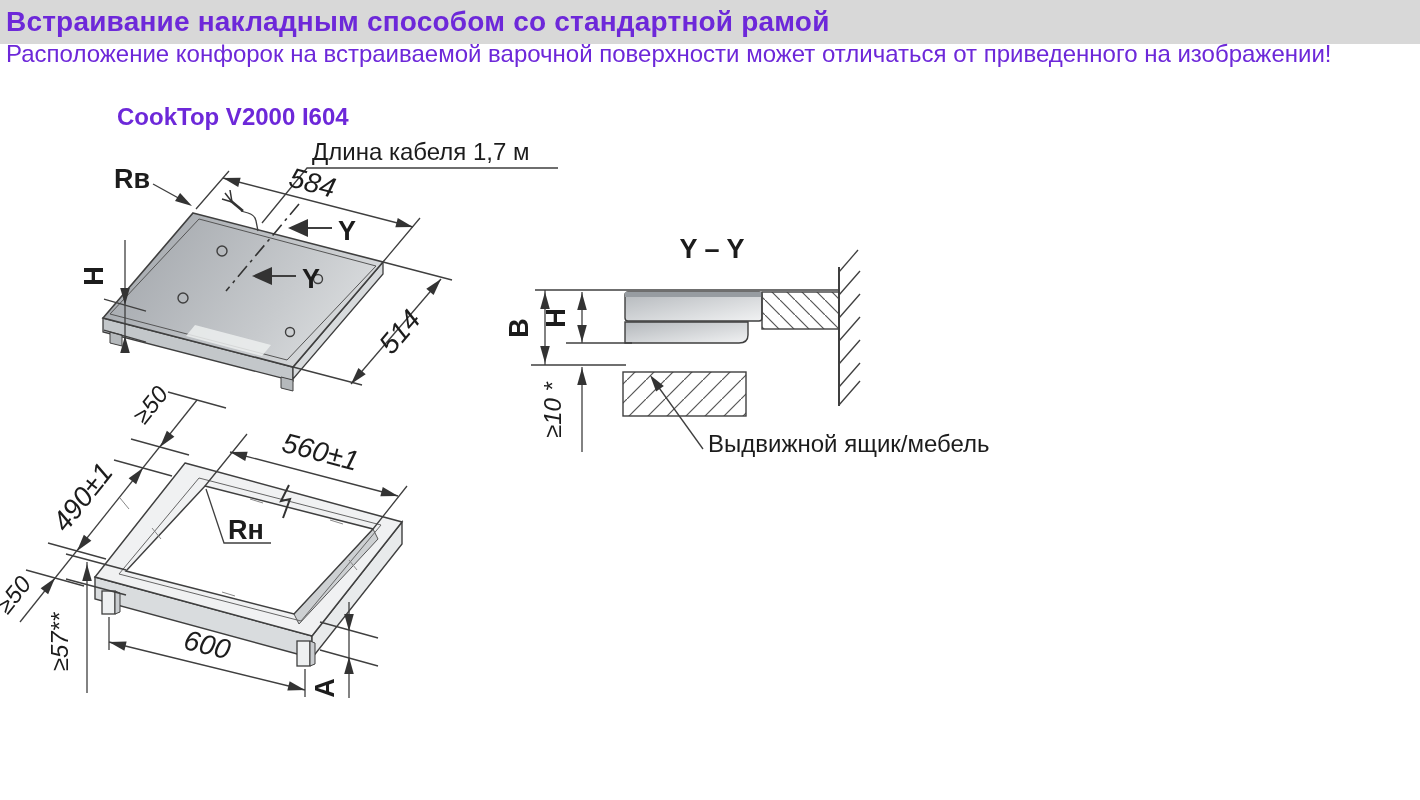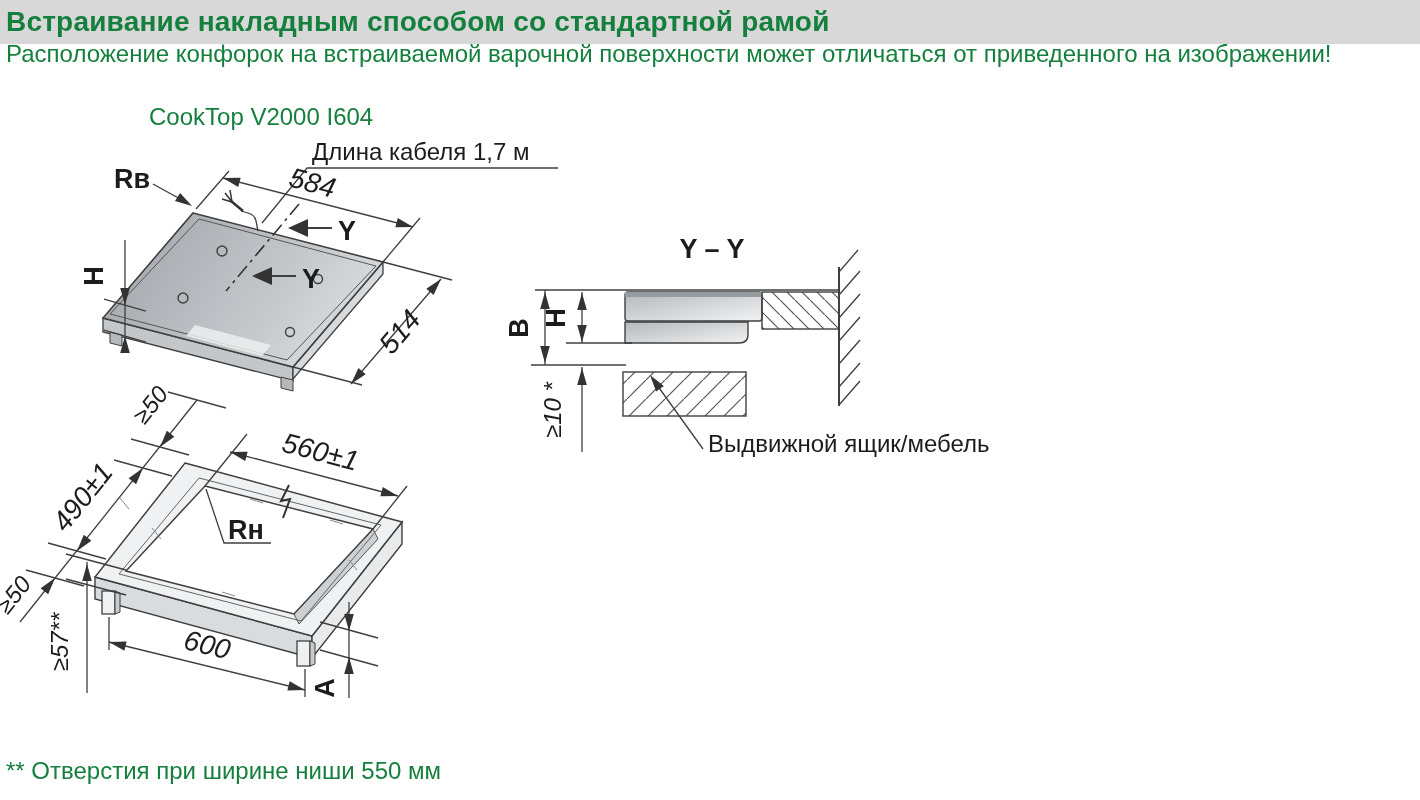--- a/index.html
+++ b/index.html
@@ -1,26 +1,26 @@
 <!DOCTYPE html>
 <html><head>
 <meta charset="utf-8">
 <style>
   html,body{margin:0;padding:0;background:#fff;}
   .page{
     position:relative; width:1420px; height:800px; background:#ffffff;
-    font-family:"Liberation Sans", sans-serif; color:#15803d; overflow:hidden;
+    font-family:"Liberation Sans", sans-serif; color:#6d28d9; overflow:hidden;
   }
   .hdr{
     position:absolute; top:0; left:0; width:1420px; height:44px;
     background:#d8d8d8; display:flex; align-items:center;
   }
   .hdr span{ font-weight:bold; font-size:28px; padding-left:6px; letter-spacing:0.2px; }
   .subtitle{ position:absolute; top:40px; left:6px; font-size:24px; }
-  .model{ position:absolute; top:103px; left:117px; font-size:24px; font-weight:normal;margin-left:32px; }
+  .model{ position:absolute; top:103px; left:117px; font-size:24px; font-weight:bold; }
   .fn1{ position:absolute; top:712px; left:6px; font-size:24px; }
   .fn2{ position:absolute; top:757px; left:6px; font-size:24px; }
   svg.draw{ position:absolute; top:0; left:0; }
   svg.draw text{ font-family:"Liberation Sans", sans-serif; fill:#1c1c1c; }
   .dimnum{ font-size:28px; font-style:italic; }
   .dimnum-sm{ font-size:24px; font-style:italic; }
   .dimletter{ font-size:27px; font-weight:bold; }
   .lbl{ font-size:24px; }
   .thin{ stroke:#3f3f3f; stroke-width:1.3; fill:none; }
   .thick{ stroke:#3f3f3f; stroke-width:2; fill:none; }
@@ -236,14 +236,13 @@
       <g class="thin">
         <line x1="320" y1="622" x2="378" y2="638"></line>
         <line x1="320" y1="650" x2="378" y2="666"></line>
       </g>
       <polygon class="ah" points="0,0 -17,-4.8 -17,4.8" transform="translate(349,631) rotate(90)"></polygon>
       <polygon class="ah" points="0,0 -17,-4.8 -17,4.8" transform="translate(349,657) rotate(-90)"></polygon>
       <text class="dimletter" text-anchor="middle" transform="translate(334,688) rotate(-90)">A</text>
     </g>
   </svg>
 
-  <div class="fn2">** Отверстия при ширине ниши 550 мм</div>
 </div>
 
 </body></html>

